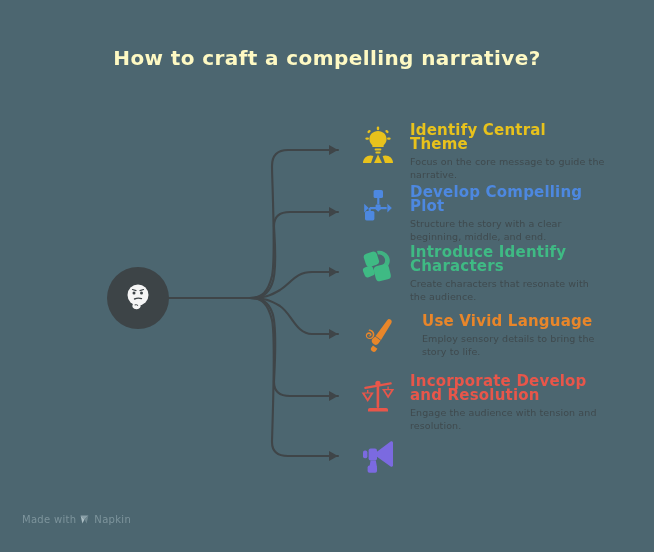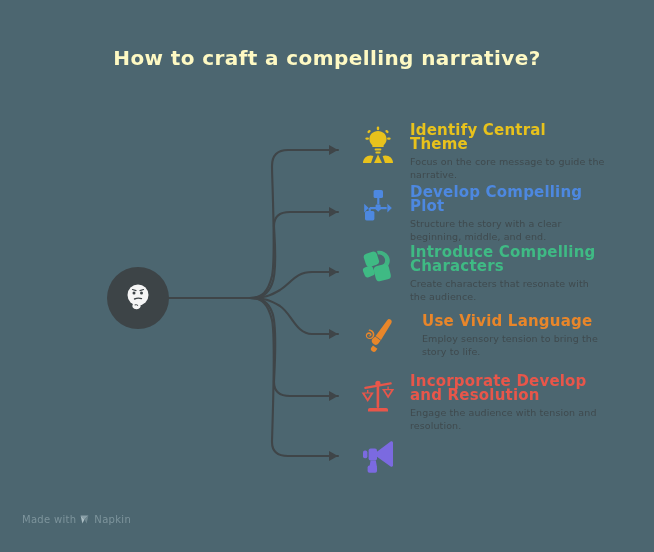--- a/index.html
+++ b/index.html
@@ -205,39 +205,39 @@
         <svg width="38" height="38" viewBox="0 0 38 38">
           <g fill="#3fba84">
             <path d="M18 3 c 6 -1 11.6 2.6 12.6 8 c 1 5.4 -2.8 10 -8 10.6 c -0.2 -1.4 -0.6 -2.6 -1.6 -3.6 c 3.4 -0.6 5.6 -3.4 5 -6.6 c -0.6 -3.2 -3.8 -5.4 -7.2 -4.8 c -0.2 -1.2 -0.4 -2.4 -0.8 -3.6 z" opacity="0.9"></path>
             <rect x="5.6" y="4.4" width="13.6" height="13.6" rx="3.6" transform="rotate(-18 12.4 11.2)"></rect>
             <rect x="15.6" y="17" width="15.4" height="15.4" rx="4" transform="rotate(-14 23.3 24.7)"></rect>
             <rect x="4.6" y="18.4" width="10.4" height="10.4" rx="3" transform="rotate(-22 9.8 23.6)"></rect>
           </g>
         </svg>
       </span>
       <div class="item-text">
-        <div class="item-title" style="color:#3fba84;">Introduce Compelling Characters</div>
+        <div class="item-title" style="color:#3fba84;">Introduce Identify Characters</div>
         <div class="item-desc">Create characters that resonate with the audience.</div>
       </div>
     </div>
 
     <div class="item" style="top:191px;gap:12px;">
       <span class="item-icon">
         <svg width="38" height="38" viewBox="0 0 38 38">
           <g fill="#e8862a">
             <path d="M31.5 2.6 c 1.4 1 1.6 2.2 0.8 3.6 L 22 23 l -5.4 -4 L 28.2 3.2 c 1 -1.3 2 -1.6 3.3 -0.6 z"></path>
             <path d="M16.2 19.6 l 5.4 4 l -2.2 3 c -1 1.4 -3 1.7 -4.4 0.7 l -1 -0.8 c -1.4 -1 -1.7 -3 -0.7 -4.4 z"></path>
             <path d="M14 28.6 l 4.4 3.2 l -1.6 2.2 c -0.8 1 -2.2 1.2 -3.2 0.5 l -0.9 -0.7 c -1 -0.7 -1.2 -2.1 -0.5 -3.1 z"></path>
             <path d="M10 12.4 c 3.2 0 5.4 2.2 5.4 5 c 0 2.6 -2 4.6 -4.6 4.6 c -2.2 0 -4 -1.6 -4 -3.6 c 0 -1.8 1.4 -3.2 3.2 -3.2 c 1.4 0 2.6 1 2.6 2.4 c 0 1 -0.8 1.8 -1.8 1.8 c -0.6 0 -1.2 -0.4 -1.2 -1 l 1.8 0 c 0 -0.9 -0.7 -1.5 -1.6 -1.5 c -1 0 -1.8 0.8 -1.8 1.8 c 0 1.3 1.2 2.3 2.6 2.3 c 1.8 0 3.2 -1.4 3.2 -3.3 c 0 -2.2 -1.8 -3.9 -4.2 -3.9 z"></path>
           </g>
         </svg>
       </span>
       <div class="item-text">
         <div class="item-title" style="color:#e8862a;">Use Vivid Language</div>
-        <div class="item-desc">Employ sensory tension to bring the story to life.</div>
+        <div class="item-desc">Employ sensory details to bring the story to life.</div>
       </div>
     </div>
 
     <div class="item" style="top:251px;">
       <span class="item-icon">
         <svg width="38" height="38" viewBox="0 0 38 38">
           <g fill="#e8564a">
             <rect x="17.6" y="7" width="2.6" height="24" rx="1.3"></rect>
             <circle cx="18.9" cy="6.4" r="2.6"></circle>
             <rect x="5" y="7.4" width="28" height="2.4" rx="1.2" transform="rotate(-10 19 8.6)"></rect>

